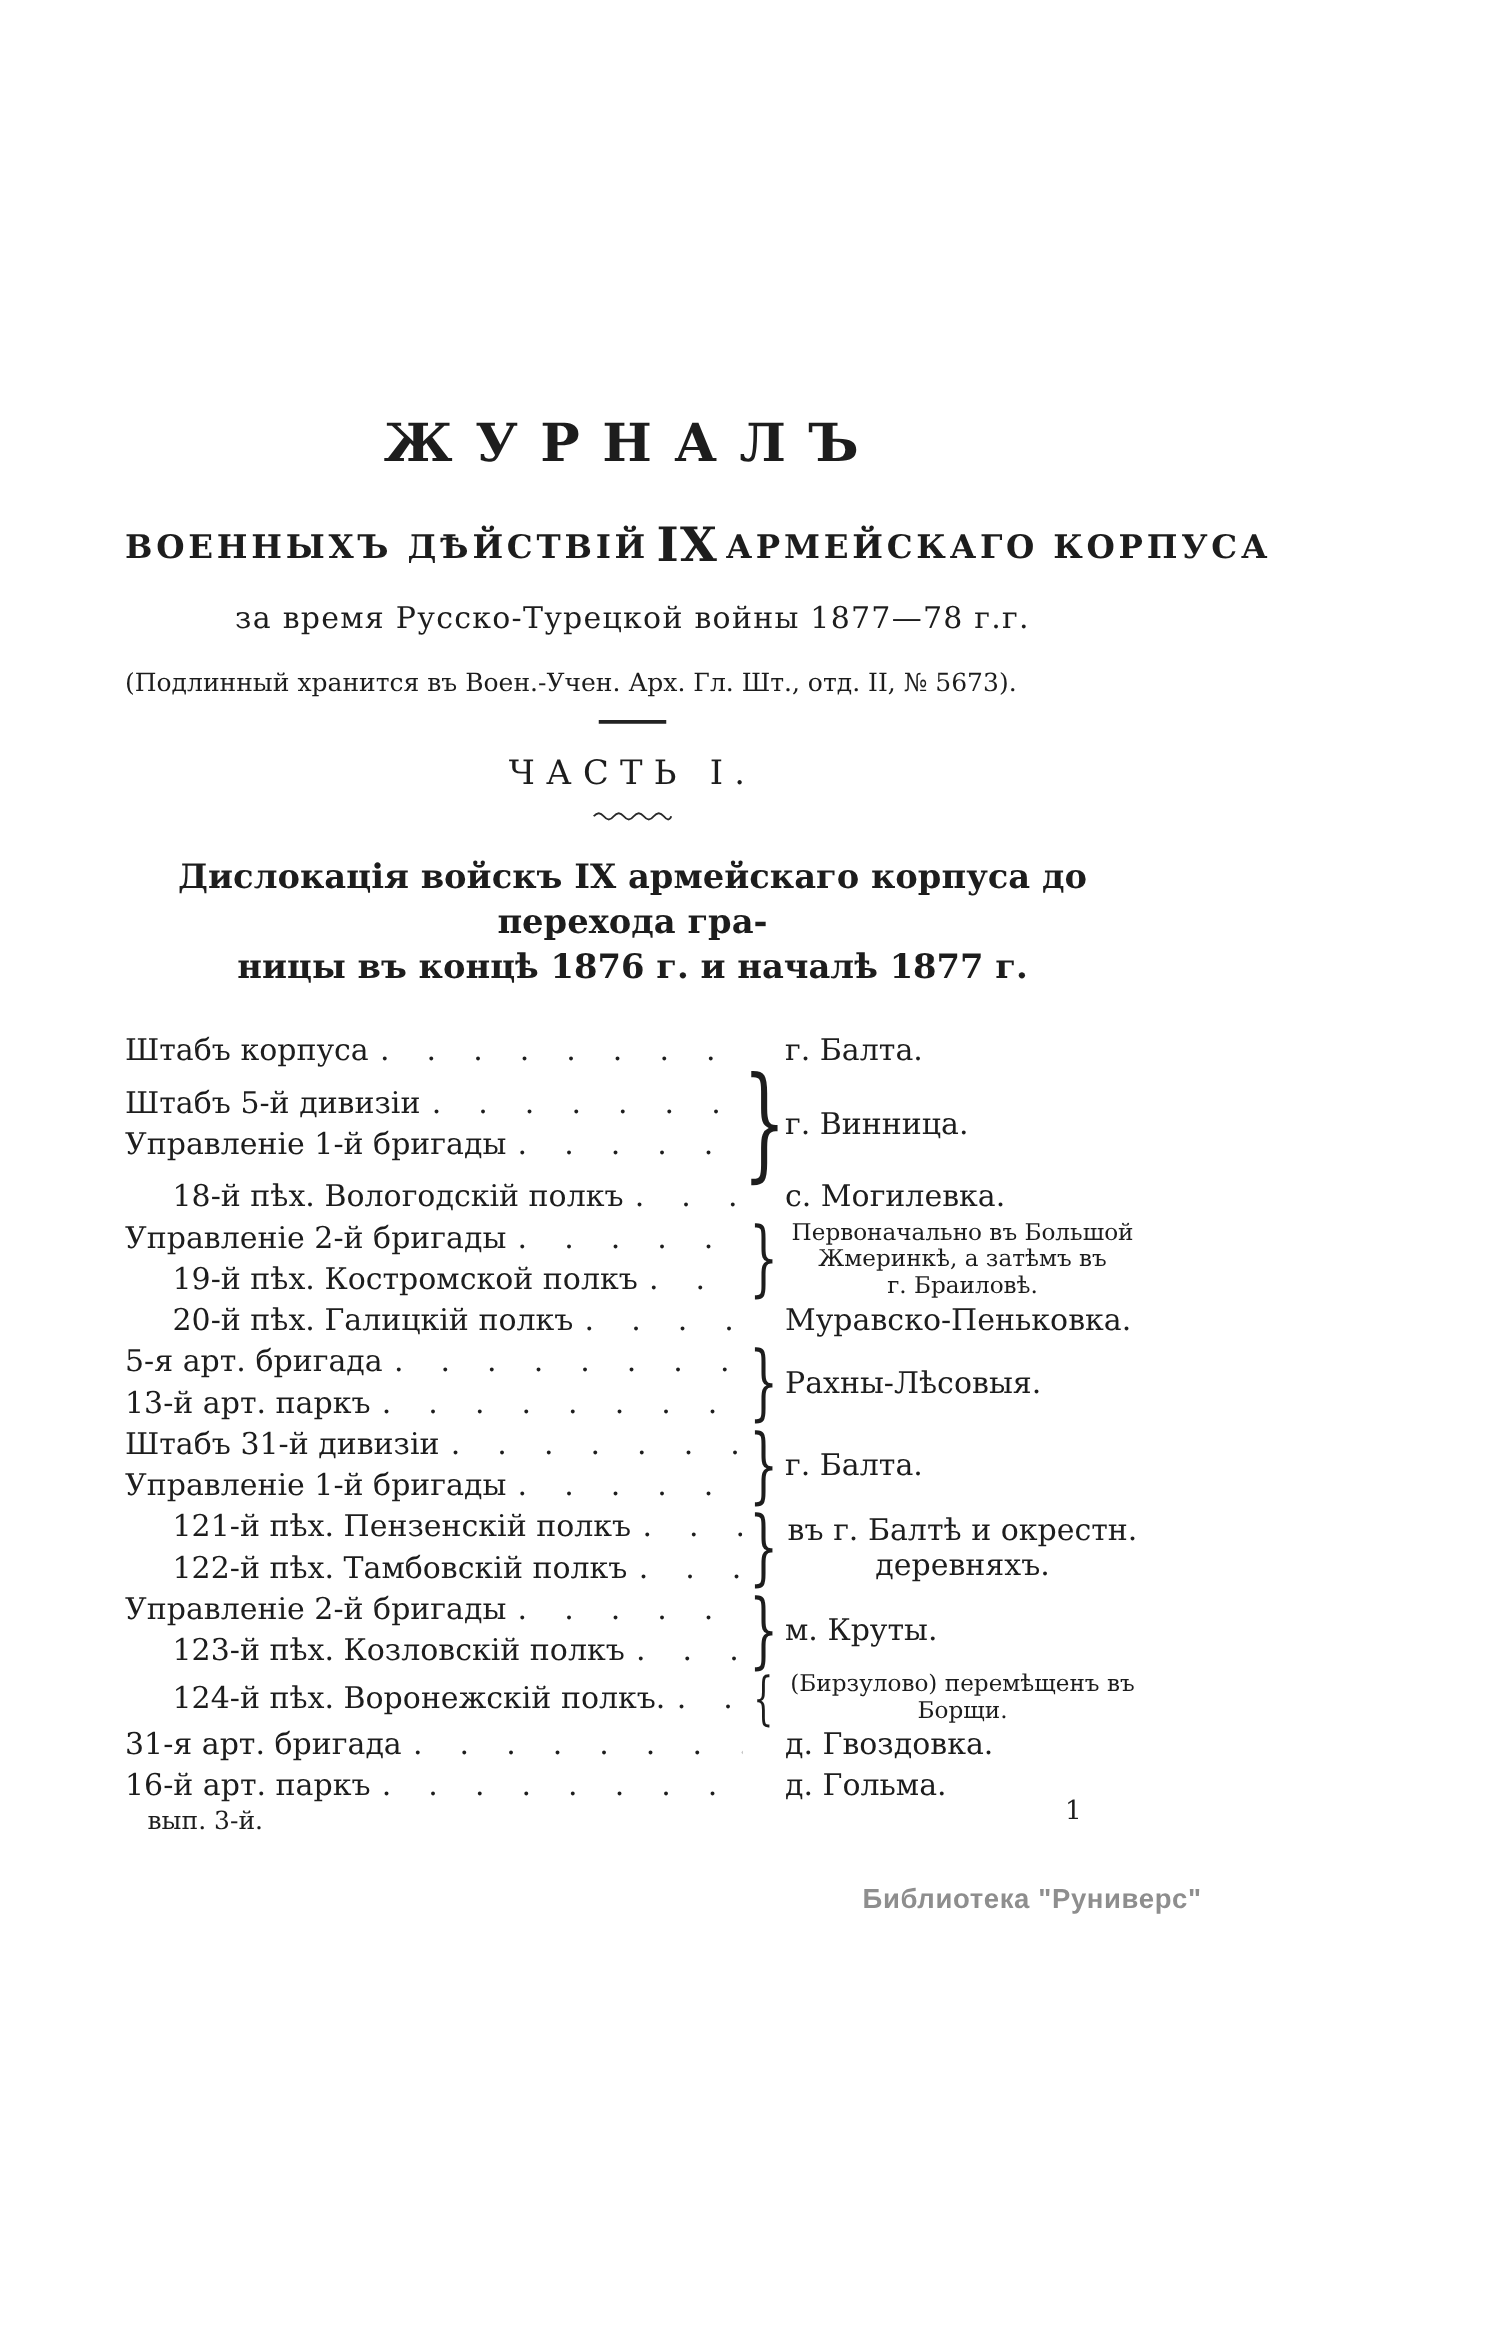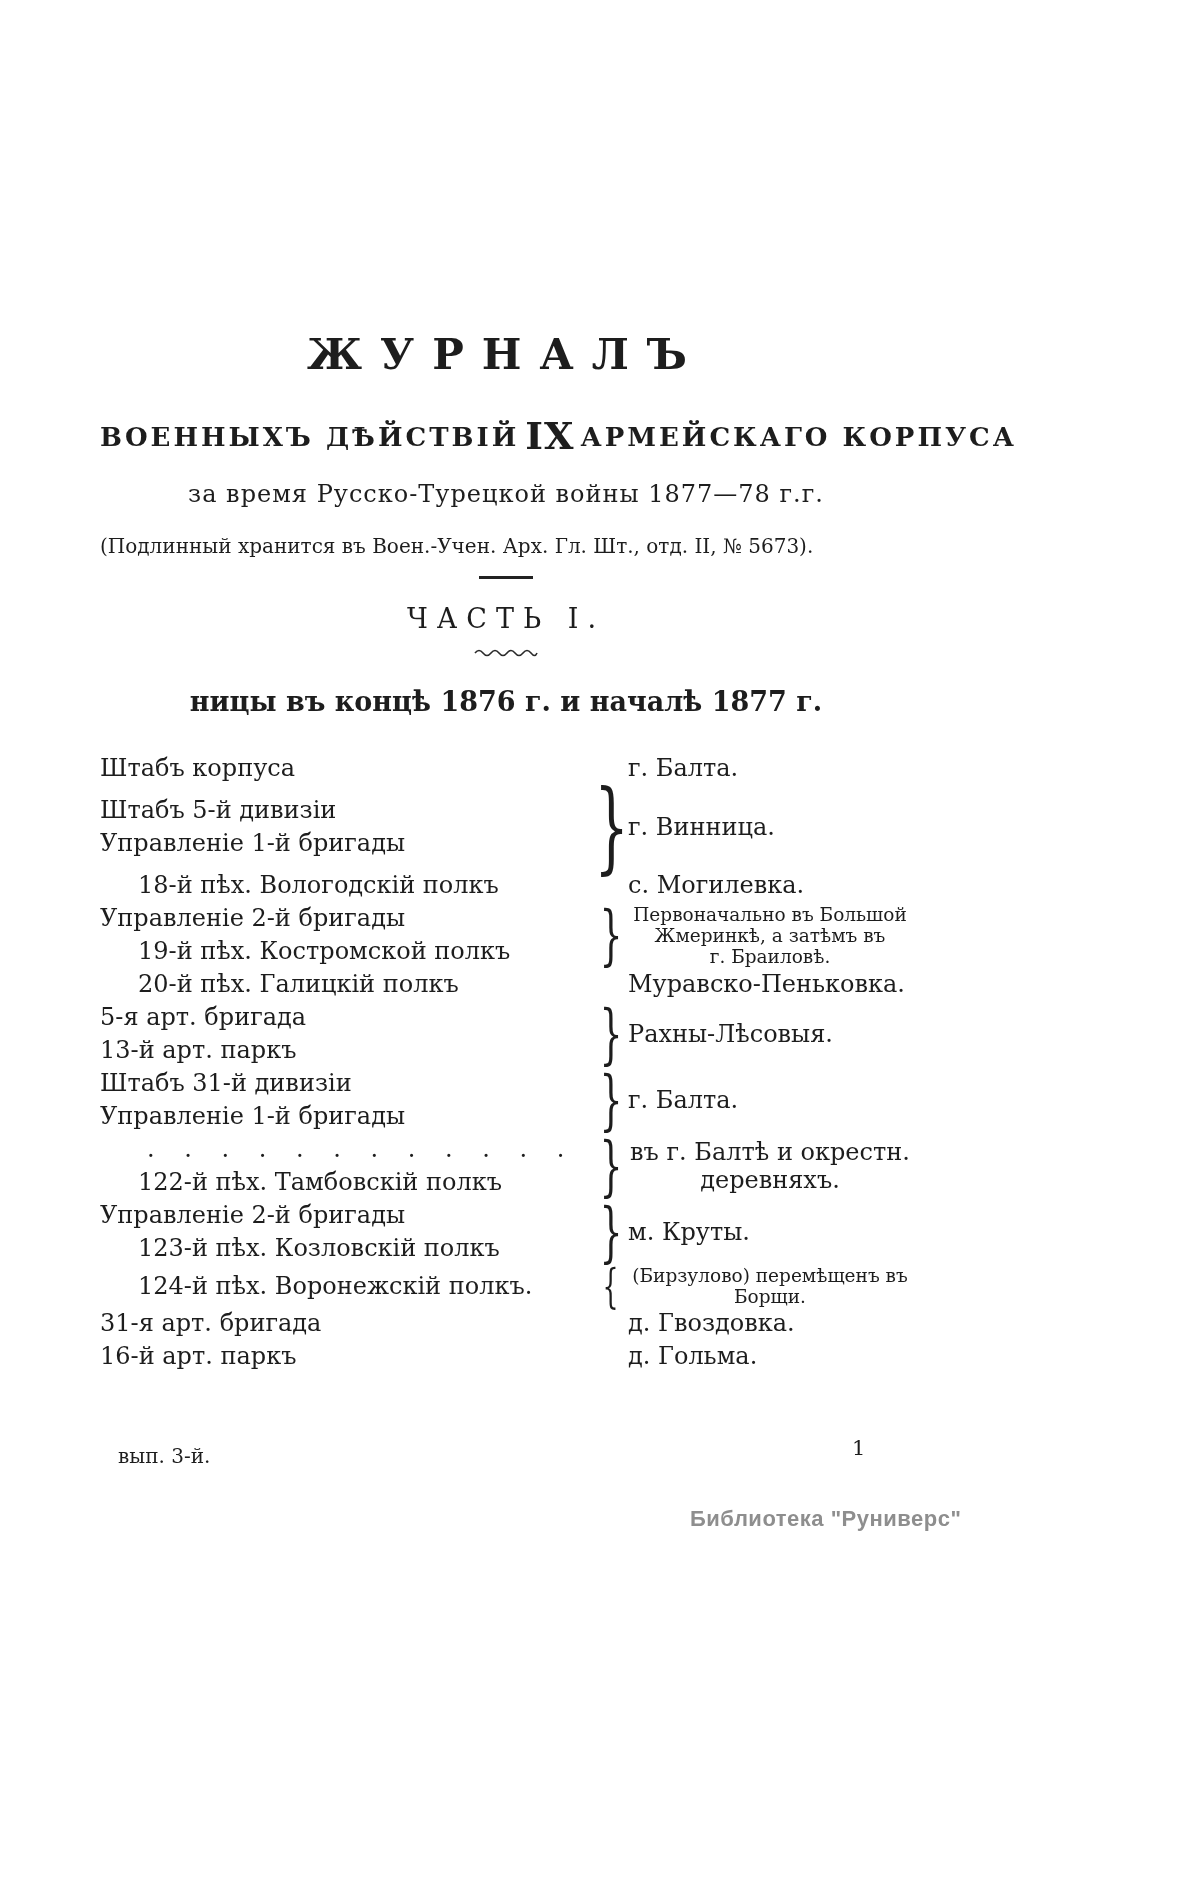--- a/index.html
+++ b/index.html
@@ -73,21 +73,20 @@
   .list { font-size: 24px; }
   .group { display: flex; align-items: center; }
   .rows-col { flex: 1; min-width: 0; }
   .row {
     display: flex;
     align-items: baseline;
     height: 33px;
     line-height: 33px;
     overflow: hidden;
     white-space: nowrap;
-    flex-direction: column;
   }
   .row.indent { padding-left: 38px; }
   .label { white-space: nowrap; }
   .dots {
     flex: 1;
     overflow: hidden;
     white-space: nowrap;
     letter-spacing: 11px;
     padding-left: 9px;
   }
@@ -152,20 +151,21 @@
 
   <div class="divider"></div>
 
   <div class="part">ЧАСТЬ I.</div>
 
   <svg class="squiggle" width="66" height="12" viewBox="0 0 66 12">
     <path d="M2 7 Q6 2 10 7 T18 7 T26 7 T34 7 T42 7 T50 7 T58 7 T64 7" fill="none" stroke="#2a2a2a" stroke-width="1.6"></path>
   </svg>
 
   <div class="heading">
+    <div>Дислокація войскъ IX армейскаго корпуса до перехода гра-</div>
     <div>ницы въ концѣ 1876 г. и началѣ 1877 г.</div>
   </div>
 
   <div class="list">
       <div class="group">
         <div class="rows-col">
           <div class="row">
             <span class="label">Штабъ корпуса</span>
             <span class="dots">. . . . . . . . . . . . . . . . . . . . . . . . . . . . . . . . . . . . . . . . . . . . . . . . . . </span>
           </div>
@@ -255,20 +255,21 @@
           </div>
         </div>
         <div class="brace-col">
           <span class="brace" style="font-size: 66px;">}</span>
         </div>
         <div class="loc">г. Балта.</div>
       </div>
       <div class="group">
         <div class="rows-col">
           <div class="row indent">
+            <span class="label">121-й пѣх. Пензенскій полкъ</span>
             <span class="dots">. . . . . . . . . . . . . . . . . . . . . . . . . . . . . . . . . . . . . . . . . . . . . . . . . . </span>
           </div>
           <div class="row indent">
             <span class="label">122-й пѣх. Тамбовскій полкъ</span>
             <span class="dots">. . . . . . . . . . . . . . . . . . . . . . . . . . . . . . . . . . . . . . . . . . . . . . . . . . </span>
           </div>
         </div>
         <div class="brace-col">
           <span class="brace" style="font-size: 66px;">}</span>
         </div>

